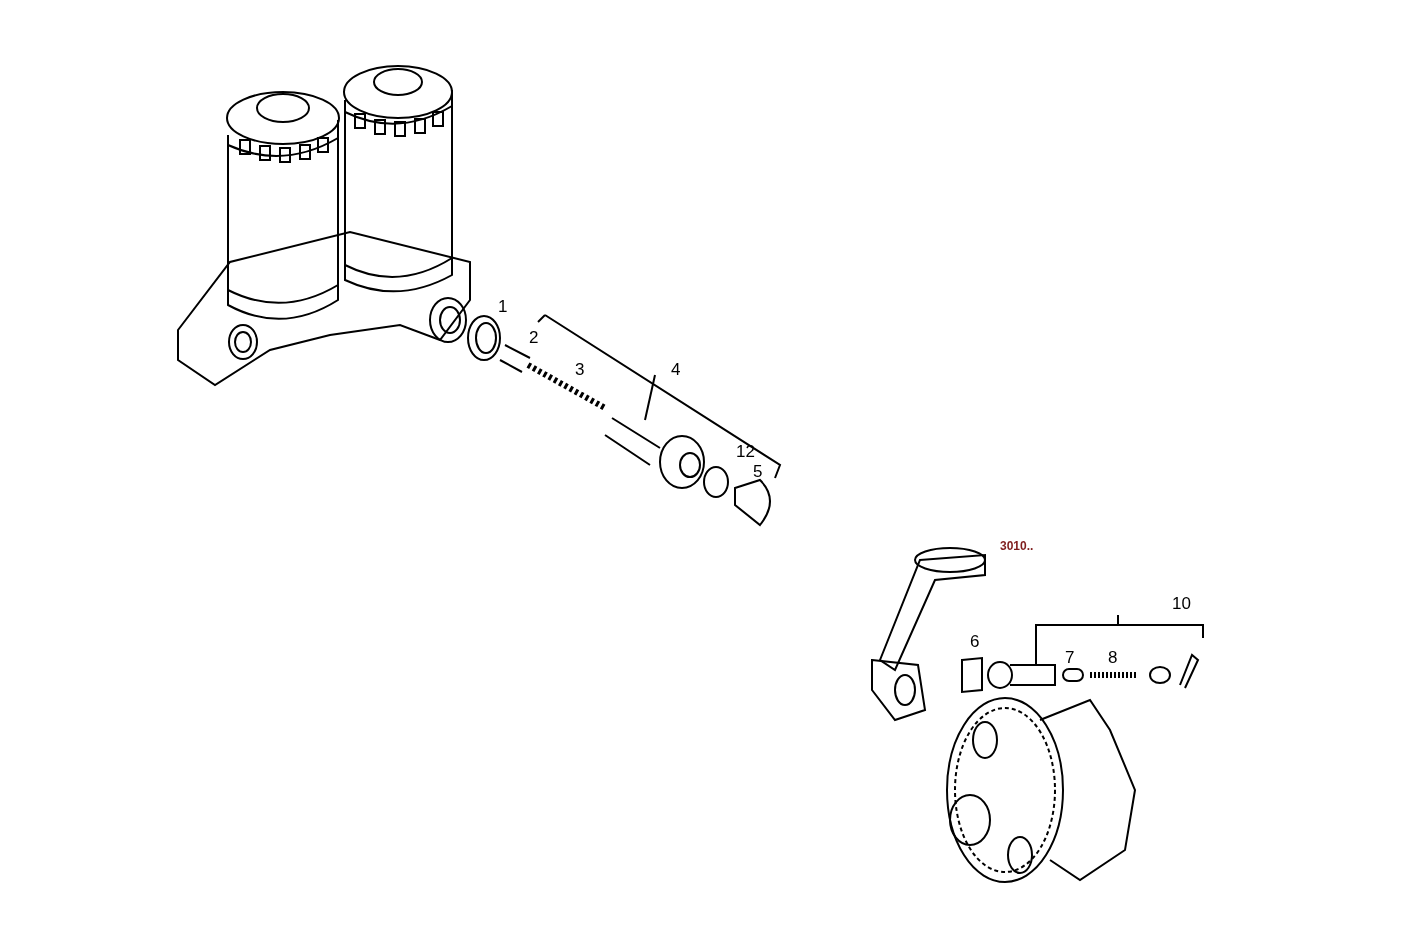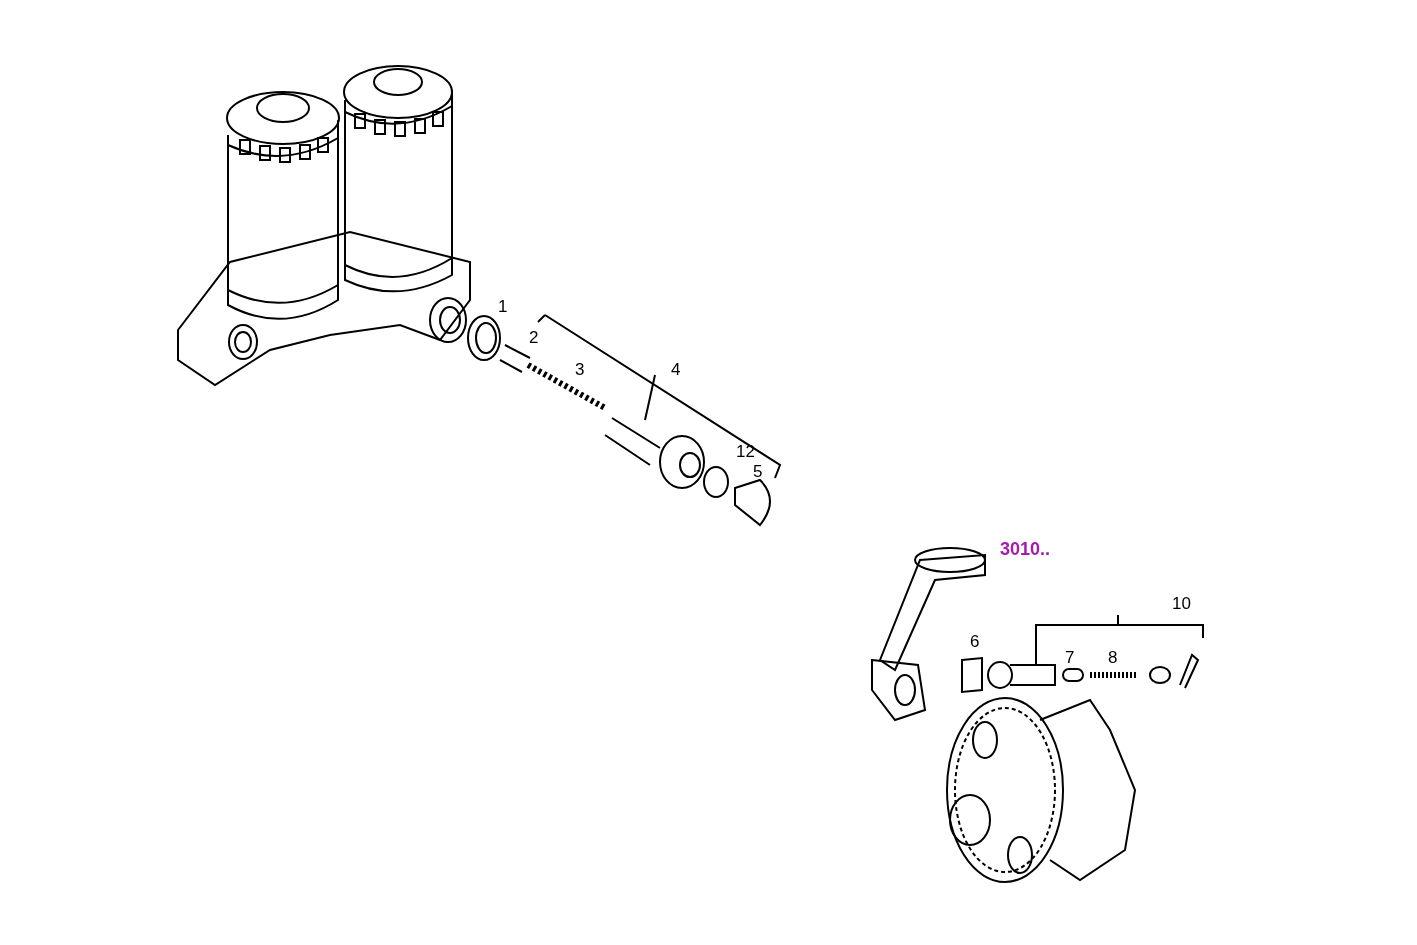--- a/index.html
+++ b/index.html
@@ -1,19 +1,19 @@
 <!DOCTYPE html>
 <html><head>
 <meta charset="utf-8">
 <style>
   html,body{margin:0;padding:0;background:#fff;}
   body{width:1417px;height:945px;position:relative;overflow:hidden;font-family:"Liberation Sans",sans-serif;}
   svg{position:absolute;left:0;top:0;}
   .lbl{position:absolute;font-size:17px;color:#000;font-weight:normal;}
-  .code{position:absolute;font-size:18px;font-weight:bold;color:#a21caf;}
+  .code{position:absolute;font-size:12px;font-weight:bold;color:#7f1d1d;}
 </style>
 </head>
 <body>
 
 <svg width="1417" height="945" fill="none" stroke="#000" stroke-width="2">
 
   <g>
     <path d="M178 330 L230 262 L350 232 L470 262 L470 300 L440 340 L400 325 L330 335 L270 350 L215 385 L178 360 Z"></path>
     <ellipse cx="243" cy="342" rx="14" ry="17"></ellipse>
     <ellipse cx="243" cy="342" rx="8" ry="10"></ellipse>

